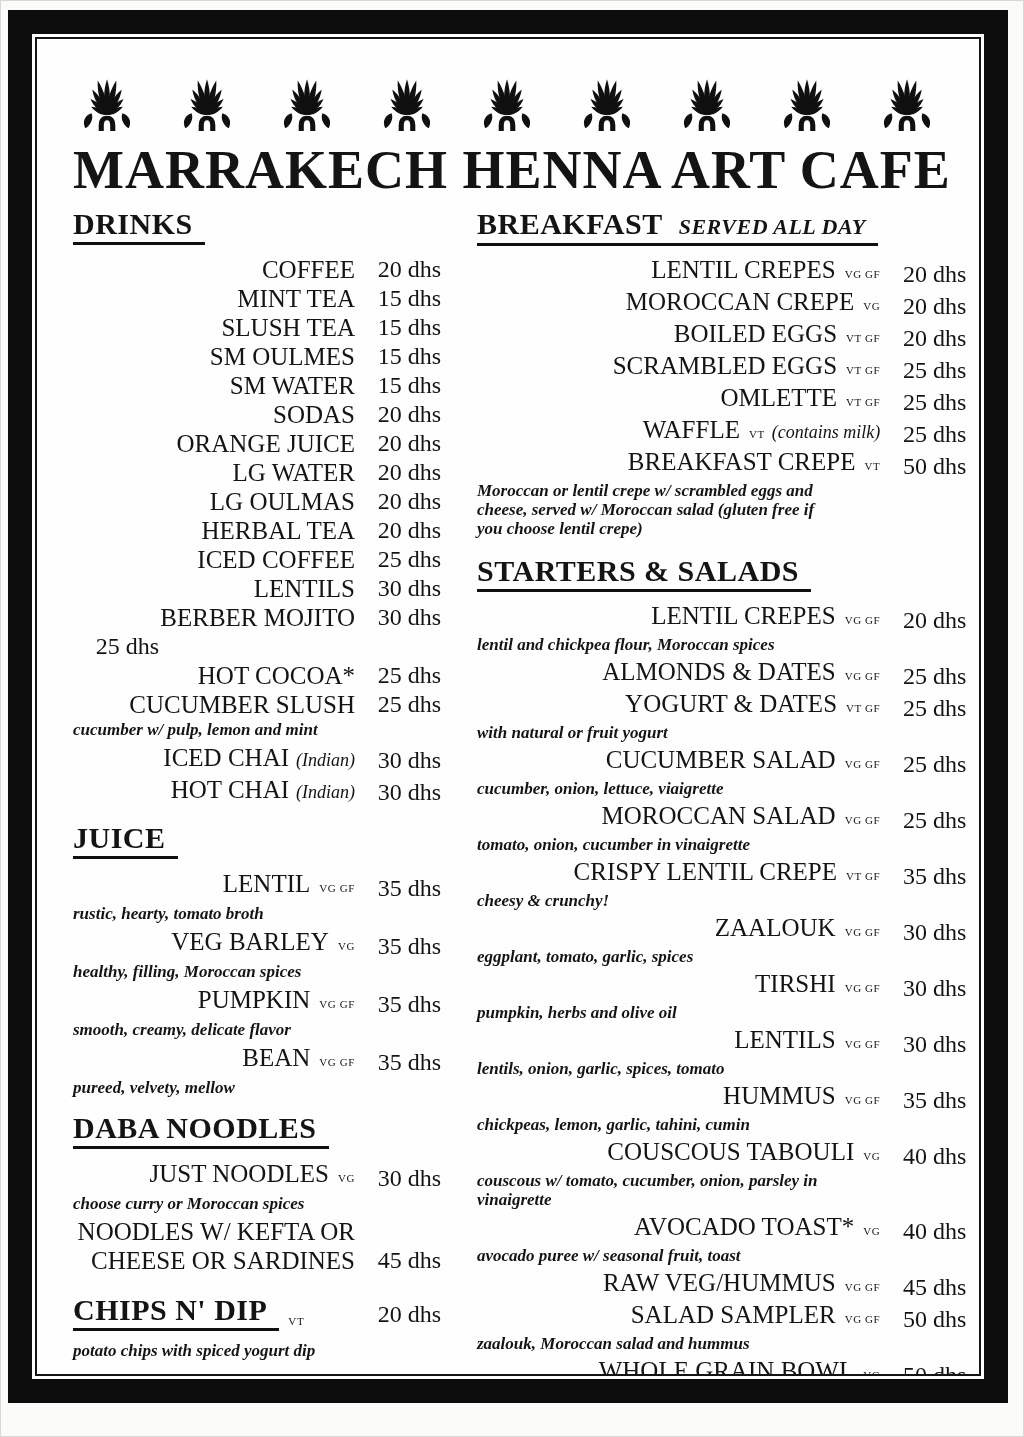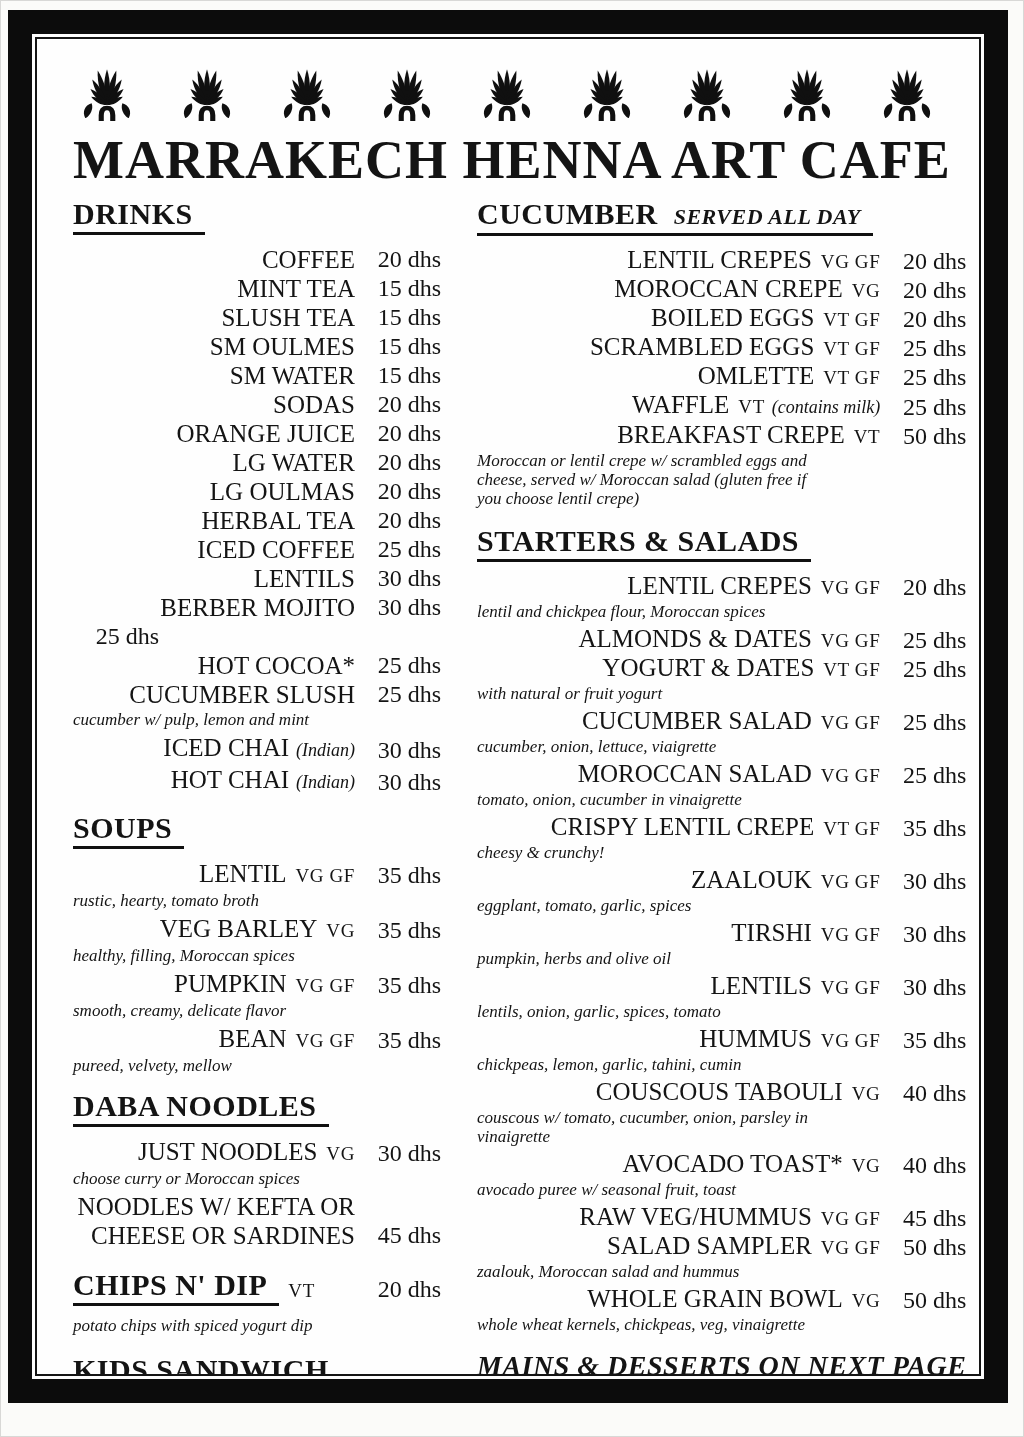--- a/index.html
+++ b/index.html
@@ -15,21 +15,21 @@
   .frame {
     position: absolute;
     left: 8px; top: 10px; right: 16px; bottom: 34px;
     border: 24px solid #0c0c0c;
     background: #fefefe;
   }
   .frame-inner {
     position: absolute; inset: 3px;
     border: 2px solid #151515;
     overflow: hidden;
-    padding: 14px 38px 10px 36px;
+    padding: 24px 38px 10px 36px;
   }
 
   
   .ornament-row {
     display: flex; justify-content: space-between; align-items: flex-end;
     padding: 4px 2px 0 2px;
   }
   .ornament { width: 64px; height: 70px; fill: #101010; }
   .page-title {
     text-align: center; white-space: nowrap;
@@ -52,23 +52,23 @@
   .sec-title { font-weight: 700; font-size: 30px; letter-spacing: .5px; line-height: 30px; }
   .sec-sub { font-style: italic; font-weight: 700; font-size: 22px; margin-left: 16px; letter-spacing: .5px; }
   .head-tag { margin-left: 10px; padding-bottom: 4px; }
   .head-price { margin-left: auto; padding-bottom: 2px; }
   .sec-desc { margin-top: 8px; }
 
   .item {}
   .irow { display: flex; align-items: flex-end; }
   .iname { flex: 1; font-size: 25px; line-height: 29px; text-align: right; }
   .price { font-size: 24px; line-height: 29px; white-space: nowrap; text-align: right; min-width: 86px; }
-  .tag { font-size: 19px; letter-spacing: .6px; margin-left: 9px; }
+  .tag { font-size: 11px; letter-spacing: .6px; margin-left: 9px; }
   .inote { font-style: italic; font-size: 18px; margin-left: 7px; }
-  .desc { font-style: italic; font-size: 17px; line-height: 19px; margin: 1px 0 4px; }
+  .desc { font-style: italic; font-size: 17px; line-height: 19px; margin: 1px 0 4px; font-weight: bold; }
 
   .col-right .iname, .col-right .price { line-height: 27px; }
   .col-right .desc { max-width: 352px; }
   .col-right .sec + .sec { margin-top: 18px; }
 
   
   .footer-sec { margin-top: 16px; }
   .footer-heading {
     font-style: italic; font-weight: 700; font-size: 28px; letter-spacing: .5px;
     text-decoration: underline; text-decoration-thickness: 2.5px; text-underline-offset: 7px;
@@ -243,21 +243,21 @@
             </div>
             <div class="item">
               <div class="irow">
                 <span class="iname">HOT CHAI<span class="inote">(Indian)</span></span>
                 <span class="price">30 dhs</span>
               </div>
             </div>
           </div>
           <div class="sec">
             <div class="sec-head">
-              <span class="sec-un"><span class="sec-title">SOUPS</span></span>
+              <span class="sec-un"><span class="sec-title">JUICE</span></span>
             </div>
             <div class="item">
               <div class="irow">
                 <span class="iname">LENTIL<span class="tag">VG GF</span></span>
                 <span class="price">35 dhs</span>
               </div>
               <div class="desc">rustic, hearty, tomato broth</div>
             </div>
             <div class="item">
               <div class="irow">
@@ -310,21 +310,21 @@
           <div class="sec">
             <div class="sec-head">
               <span class="sec-un"><span class="sec-title">KIDS SANDWICH</span></span>
             </div>
           </div>
         </div>
       <div class="col col-right">
 
       <div class="sec">
             <div class="sec-head">
-              <span class="sec-un"><span class="sec-title">CUCUMBER</span><span class="sec-sub">SERVED ALL DAY</span></span>
+              <span class="sec-un"><span class="sec-title">BREAKFAST</span><span class="sec-sub">SERVED ALL DAY</span></span>
             </div>
             <div class="item">
               <div class="irow">
                 <span class="iname">LENTIL CREPES<span class="tag">VG GF</span></span>
                 <span class="price">20 dhs</span>
               </div>
             </div>
             <div class="item">
               <div class="irow">
                 <span class="iname">MOROCCAN CREPE<span class="tag">VG</span></span>

